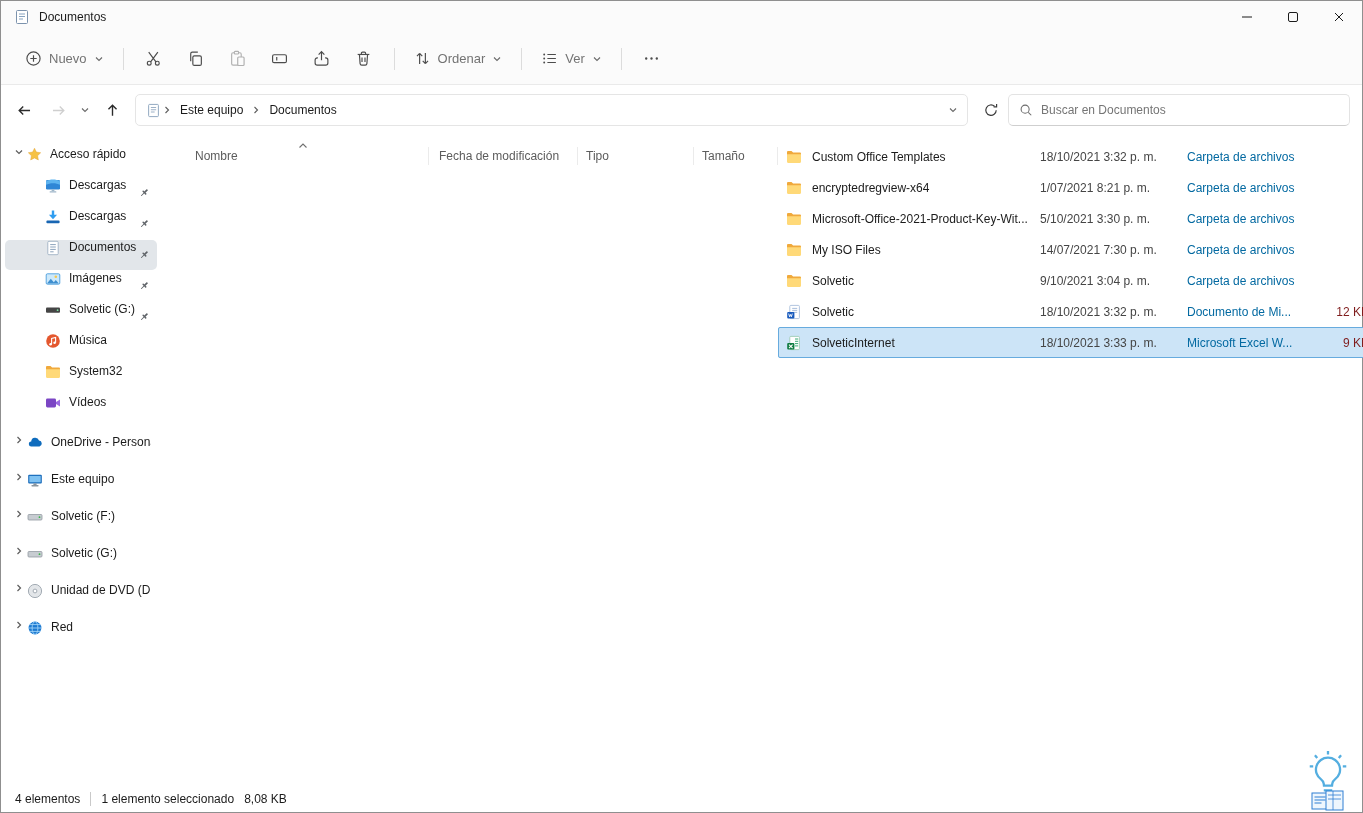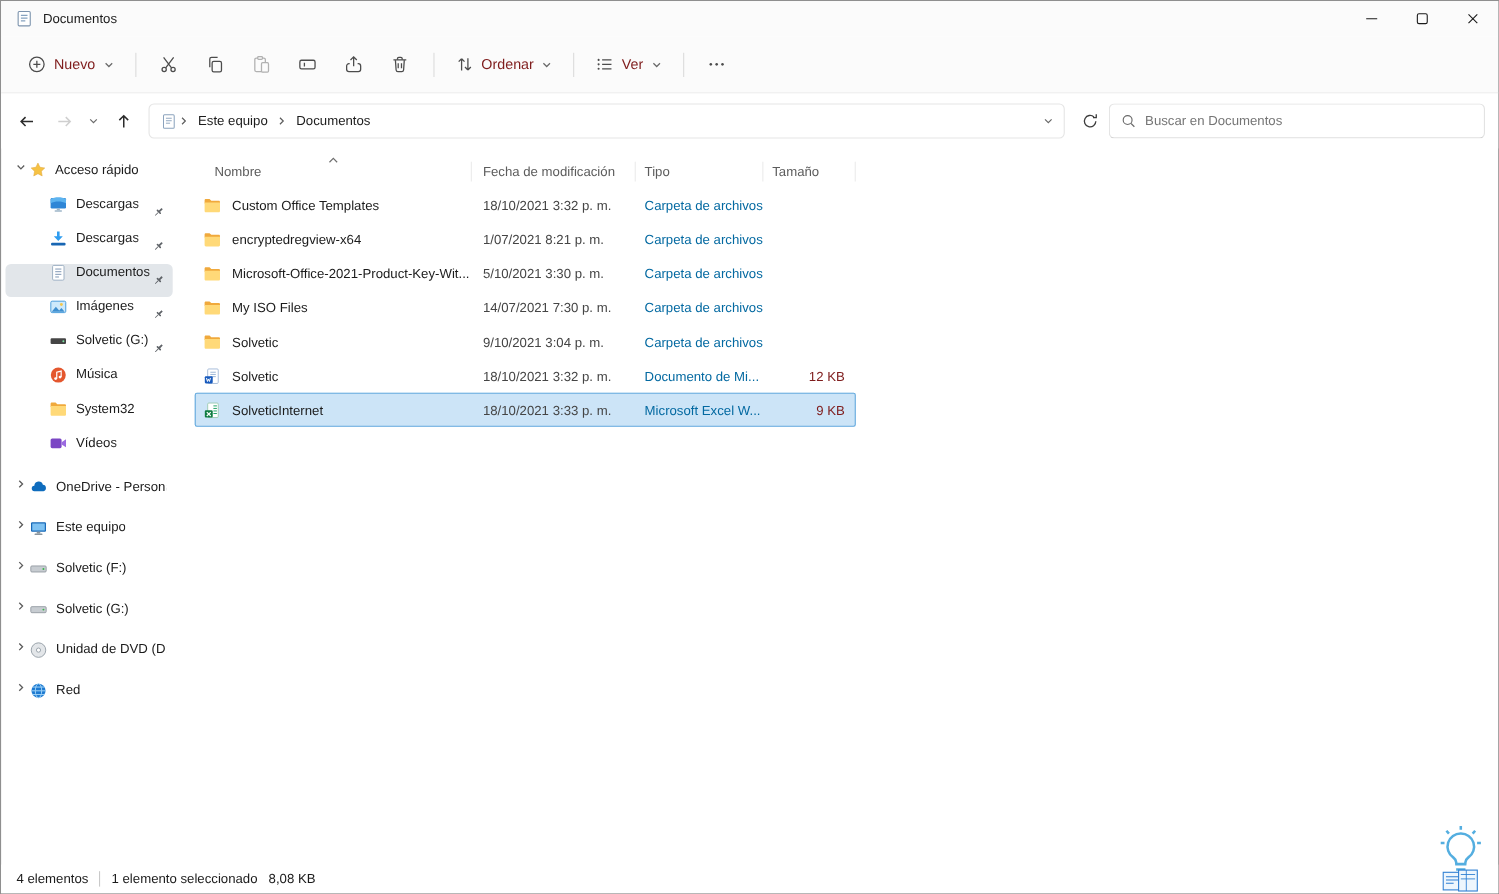--- a/index.html
+++ b/index.html
@@ -9,21 +9,21 @@
   .window{position:absolute;inset:0;border:1px solid #8f8f8f;background:#fff;display:flex;flex-direction:column}
 
   
   .titlebar{flex:0 0 32px;background:#fbfbfb;display:flex;align-items:center;justify-content:space-between}
   .tb-left{display:flex;align-items:center;gap:9px;padding-left:13px}
   .win-controls{display:flex;height:32px}
   .win-btn{width:46px;height:32px;display:flex;align-items:center;justify-content:center;background:transparent;border:0}
 
   
   .toolbar{flex:0 0 52px;background:#fbfbfb;border-bottom:1px solid #eaeaea;display:flex;align-items:center;padding:0 14px}
-  .tbtn{display:flex;align-items:center;gap:7px;background:transparent;border:0;border-radius:5px;padding:0 10px;height:36px;font-size:13px;color:#7f1d1d;font-family:inherit}
+  .tbtn{display:flex;align-items:center;gap:7px;background:transparent;border:0;border-radius:5px;padding:0 10px;height:36px;font-size:13px;color:#737373;font-family:inherit}
   .tbtn.icon-only{width:42px;justify-content:center;padding:0}
   .tb-sep{width:1px;height:22px;background:#dcdcdc;margin:0 9px;flex:none}
   .disabled{opacity:.42}
 
   
   .navbar{flex:0 0 50px;background:#fff;display:flex;align-items:center;padding:0 12px 0 6px}
   .nbtn{width:34px;height:32px;display:flex;align-items:center;justify-content:center;background:transparent;border:0;border-radius:5px;flex:none}
   .nbtn.small{width:20px}
   .addressbar{flex:1;height:32px;margin:0 6px;border:1px solid #e5e5e5;background:#fff;border-radius:5px;display:flex;align-items:center;padding:0 4px 0 10px}
   .crumb{display:flex;align-items:center;background:transparent;border:0;border-radius:4px;padding:4px 7px;font-size:12px;font-family:inherit;color:#1b1b1b}
@@ -40,21 +40,21 @@
   .srow .lbl{margin-left:8px;white-space:nowrap;overflow:hidden}
   .srow.section{margin-top:4px}
   .qa-child{padding-left:40px}
   .srow.selected{background:#e2e6ea}
   .pin{position:absolute;right:7px;top:50%;transform:translateY(-50%)}
   .chev{width:16px;display:flex;justify-content:center;flex:none}
   .tree-start{margin-top:10px}
   .srow.top{height:34px;margin:3px 4px}
 
   
-  .main{flex:1;display:flex;flex-direction:column;padding:6px 0 0 16px;min-width:0}
+  .main{flex:1;display:flex;flex-direction:row;padding:6px 0 0 16px;min-width:0}
   .lheader{height:30px;display:flex;color:#5c5c5c}
   .hcell{position:relative;height:100%;display:flex;align-items:center}
   .hcell::after{content:"";position:absolute;right:0;top:6px;bottom:6px;width:1px;background:#ebebeb}
   .h-name{width:252px;padding-left:18px}
   .h-date{width:149px;padding-left:10px}
   .h-type{width:116px;padding-left:8px}
   .h-size{width:84px;padding-left:8px}
   .sortcaret{position:absolute;top:1px;left:50%;transform:translateX(-50%)}
   .file-row{height:31px;display:flex;align-items:center;width:601px;border-radius:2px}
   .c-name{width:252px;display:flex;align-items:center;gap:10px;padding-left:8px;overflow:hidden;white-space:nowrap}

